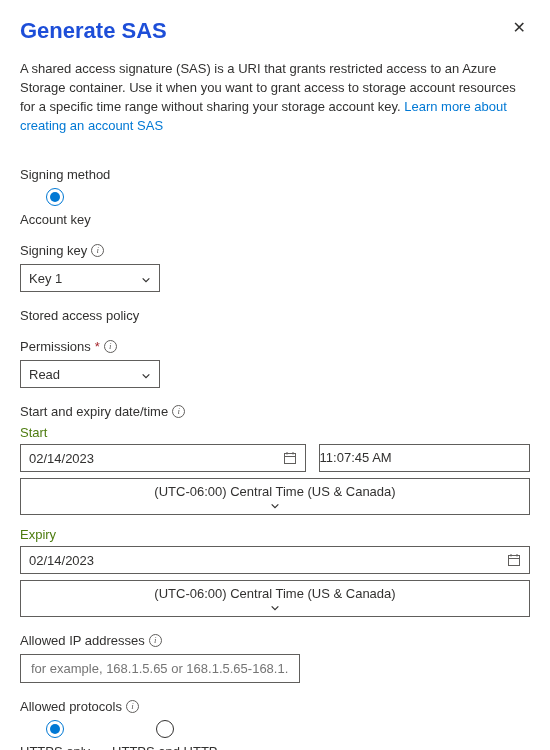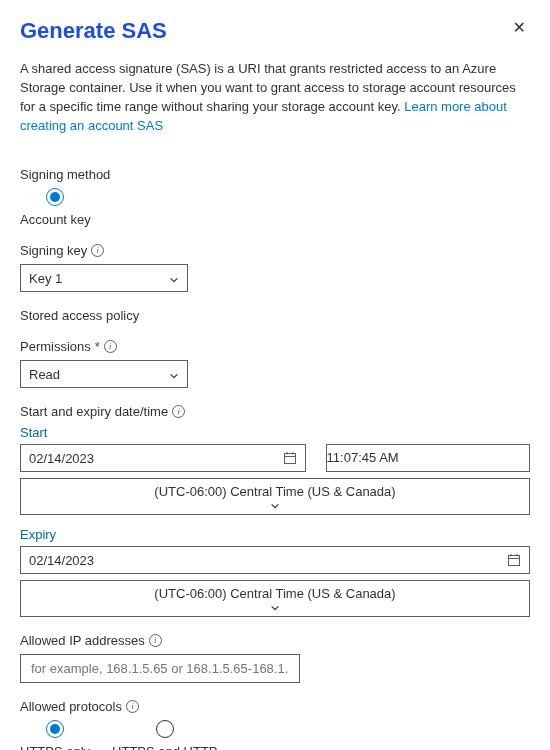--- a/index.html
+++ b/index.html
@@ -101,21 +101,21 @@
     border: 1px solid #605e5c;
     padding: 5px 8px;
     display: flex;
     align-items: center;
     justify-content: space-between;
     cursor: pointer;
     font-size: 13px;
     min-height: 28px;
     background: #fff;
   }
-  .select.narrow { width: 168px; }
+  .select.narrow { width: 140px; }
   .select.full { width: 100%; flex-direction: column; }
   .chevron-down {
     width: 10px;
     height: 10px;
     flex-shrink: 0;
   }
   .chevron-down svg {
     width: 100%;
     height: 100%;
   }
@@ -136,29 +136,29 @@
   }
   .time-input {
     border: 1px solid #605e5c;
     padding: 5px 0;
     font-size: 13px;
     min-height: 28px;
     background: #fff;
   }
   .row-2 {
     display: flex;
-    gap: 20px;
+    gap: 13px;
     margin-bottom: 6px;
   }
   .row-2 > :first-child { flex: 0 0 56%; }
   .row-2 > :last-child { flex: 1; }
   .subfield { margin-bottom: 12px; }
   .sublabel {
     font-size: 13px;
-    color: #0369a1;
+    color: #4d7c0f;
     margin-bottom: 4px;
   }
   .text-input {
     border: 1px solid #605e5c;
     padding: 5px 8px;
     font-size: 13px;
     width: 280px;
     min-height: 28px;
     background: #fff;
   }

